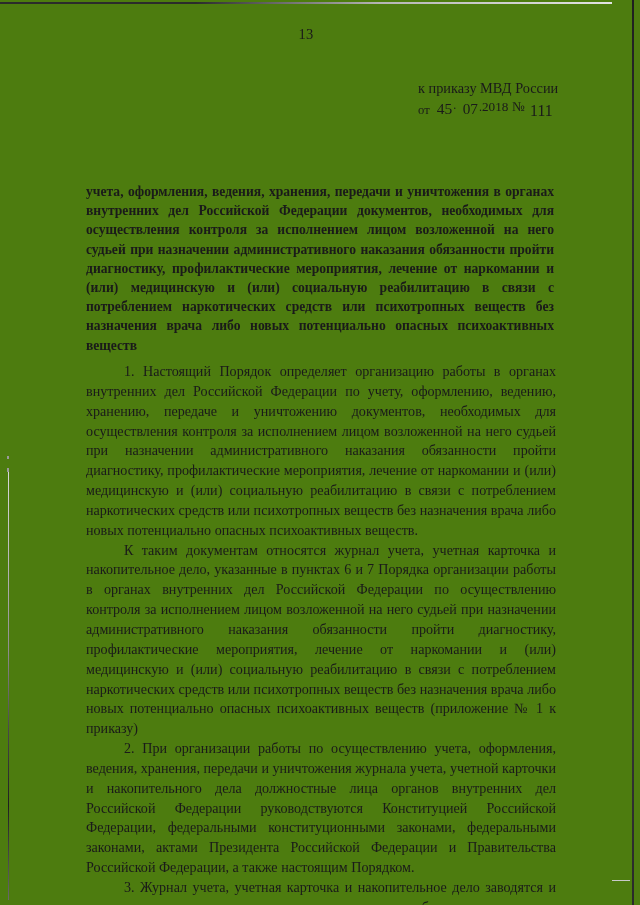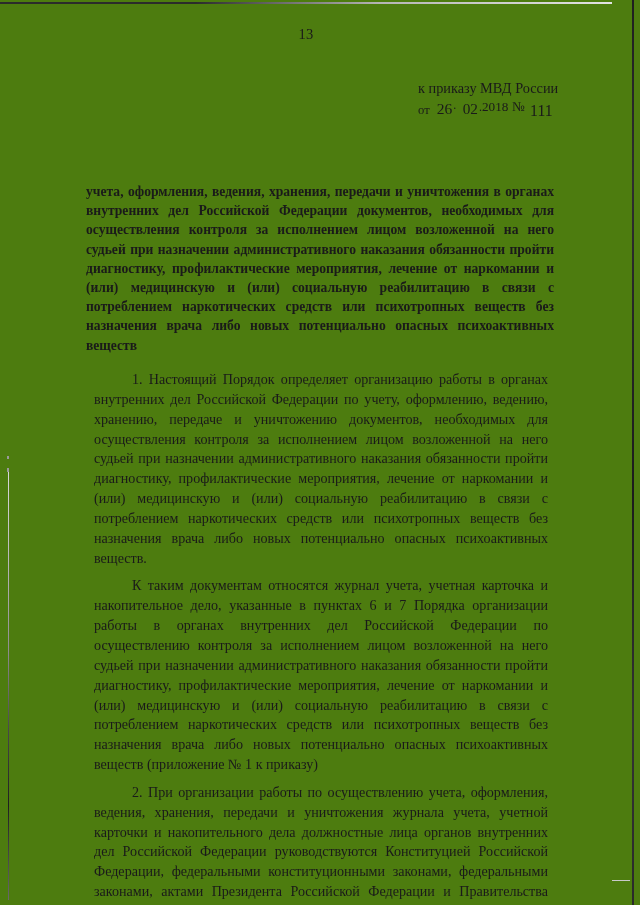--- a/index.html
+++ b/index.html
@@ -151,21 +151,21 @@
   .body-text {
     position: absolute;
     left: 86px;
     top: 362px;
     width: 470px;
     font-size: 14.1px;
     line-height: 19.85px;
     text-align: justify;
   }
   .body-text p {
-    margin: 8px;
+    margin: 0;
     text-indent: 38px;
     text-align: justify;
   }
   .body-text p:last-child {
     text-align-last: justify;
   }
 </style>
 </head>
 <body>
 
@@ -179,23 +179,23 @@
   <div class="scan-speck" style="left:612px; top:880px; width:18px; height:1px; background:#c9c9c9;"></div>
 
   <div class="content">
 
     <div class="page-number">13</div>
 
     <div class="approval-block">
       <div class="approval-line">к приказу МВД России</div>
       <div class="date-line">
         <span class="lbl-ot">от</span>
-        <span class="d-day">26</span>
+        <span class="d-day">45</span>
         <span class="d-dot">·</span>
-        <span class="d-month">02</span>
+        <span class="d-month">07</span>
         <span class="d-sep2">.</span>
         <span class="d-year">2018</span>
         <span class="d-no">№</span>
         <span class="d-num">111</span>
       </div>
     </div>
 
 
     <div class="title-body">учета, оформления, ведения, хранения, передачи и уничтожения в органах внутренних дел Российской Федерации документов, необходимых для осуществления контроля за исполнением лицом возложенной на него судьей при назначении административного наказания обязанности пройти диагностику, профилактические мероприятия, лечение от наркомании и (или) медицинскую и (или) социальную реабилитацию в связи с потреблением наркотических средств или психотропных веществ без назначения врача либо новых потенциально опасных психоактивных веществ</div>
 

